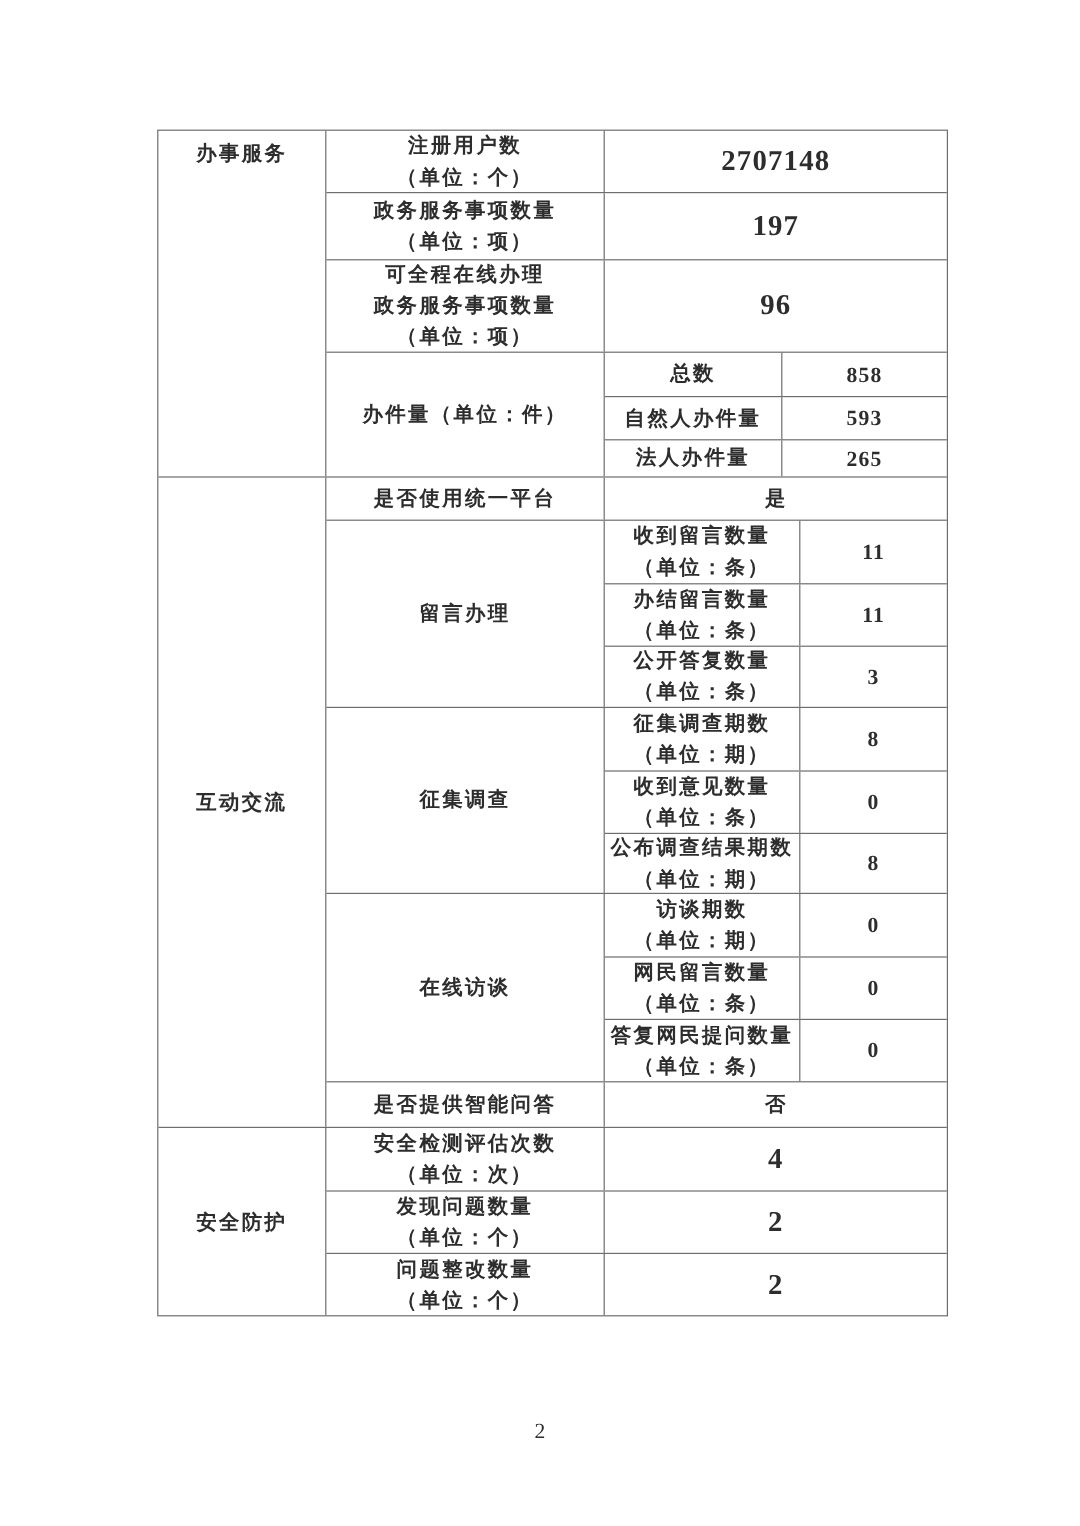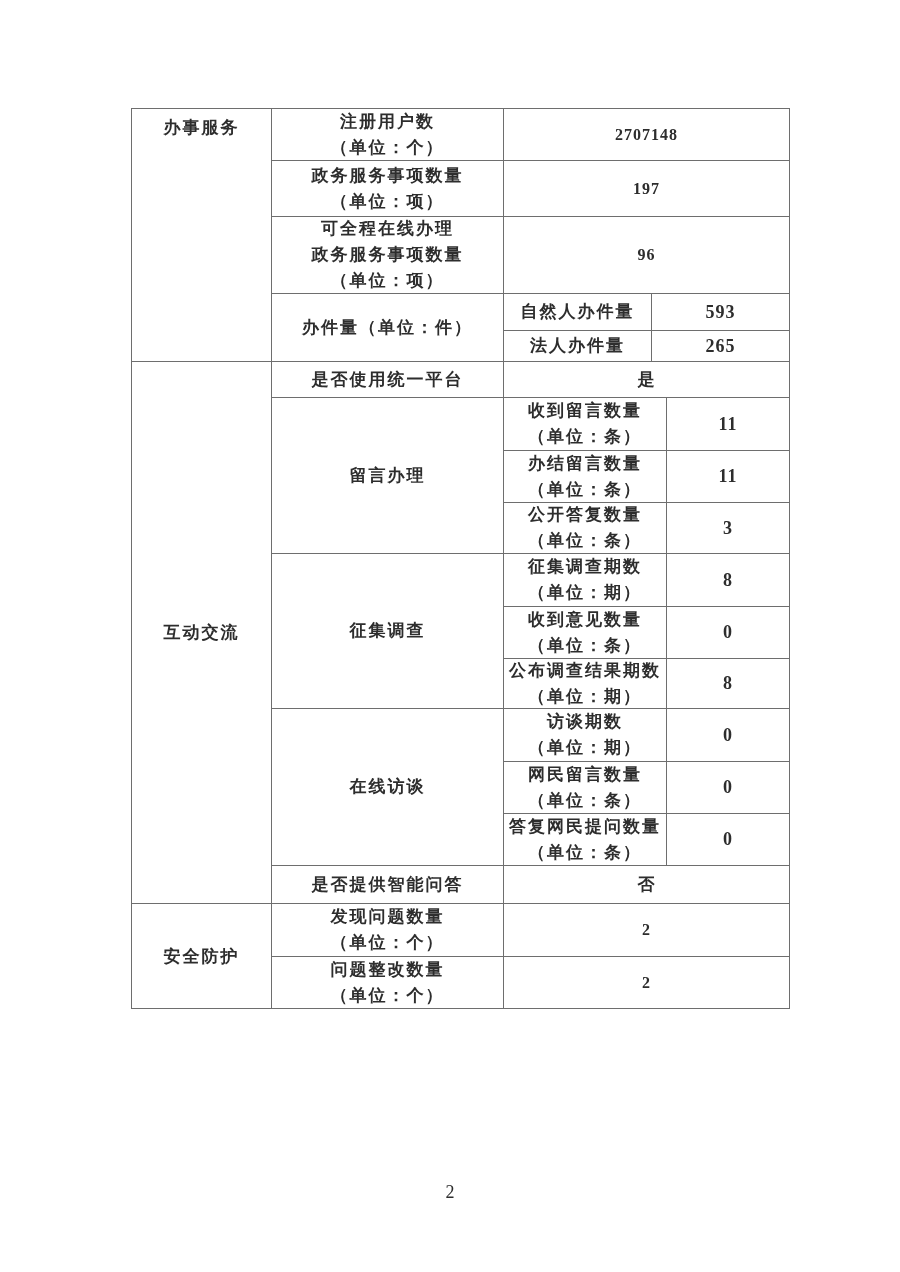--- a/index.html
+++ b/index.html
@@ -39,21 +39,21 @@
   .sec-rows{ flex:1; display:flex; flex-direction:column; }
   .sec-rows > * + *{ border-top:1px solid var(--bc); }
 
   .r{ display:flex;justify-content:center; }
   .cell{
     display:flex; flex-direction:column;
     align-items:center; justify-content:center;
     text-align:center; line-height:26px;
   }
   .label-cell{ flex:0 0 232px; border-right:1px solid var(--bc); }
-  .value-cell{ flex:1; font-size:16px; letter-spacing:1px; }
+  .value-cell{ flex:1; font-size:24px; letter-spacing:1px; }
 
   .grp{ display:flex; }
   .grp-label{
     flex:0 0 232px; border-right:1px solid var(--bc);
     display:flex; flex-direction:row;
     align-items:center; justify-content:center;
     text-align:center; line-height:26px;
   }
   .grp-body{ flex:1; display:flex; flex-direction:column; }
   .grp-body > * + *{ border-top:1px solid var(--bc); }
@@ -113,20 +113,24 @@
           <div class="cell value-cell">96</div>
         </div>
 
         <div class="grp">
           <div class="grp-label">
             <div>办件量</div>
             <div>（单位：件）</div>
           </div>
           <div class="grp-body">
             <div class="sub" style="height:36px">
+              <div class="sub-name">总数</div>
+              <div class="sub-val">858</div>
+            </div>
+            <div class="sub" style="height:36px">
               <div class="sub-name">自然人办件量</div>
               <div class="sub-val">593</div>
             </div>
             <div class="sub" style="height:31px">
               <div class="sub-name">法人办件量</div>
               <div class="sub-val">265</div>
             </div>
           </div>
         </div>
 
@@ -242,20 +246,27 @@
 
       </div>
     </div>
 
     <div class="section">
       <div class="sec-cat">
         <span>安全防护</span>
       </div>
       <div class="sec-rows s3">
 
+        <div class="r" style="height:52px">
+          <div class="cell label-cell">
+            <div>安全检测评估次数</div>
+            <div>（单位：次）</div>
+          </div>
+          <div class="cell value-cell">4</div>
+        </div>
 
         <div class="r" style="height:52px">
           <div class="cell label-cell">
             <div>发现问题数量</div>
             <div>（单位：个）</div>
           </div>
           <div class="cell value-cell">2</div>
         </div>
 
         <div class="r" style="height:52px">

